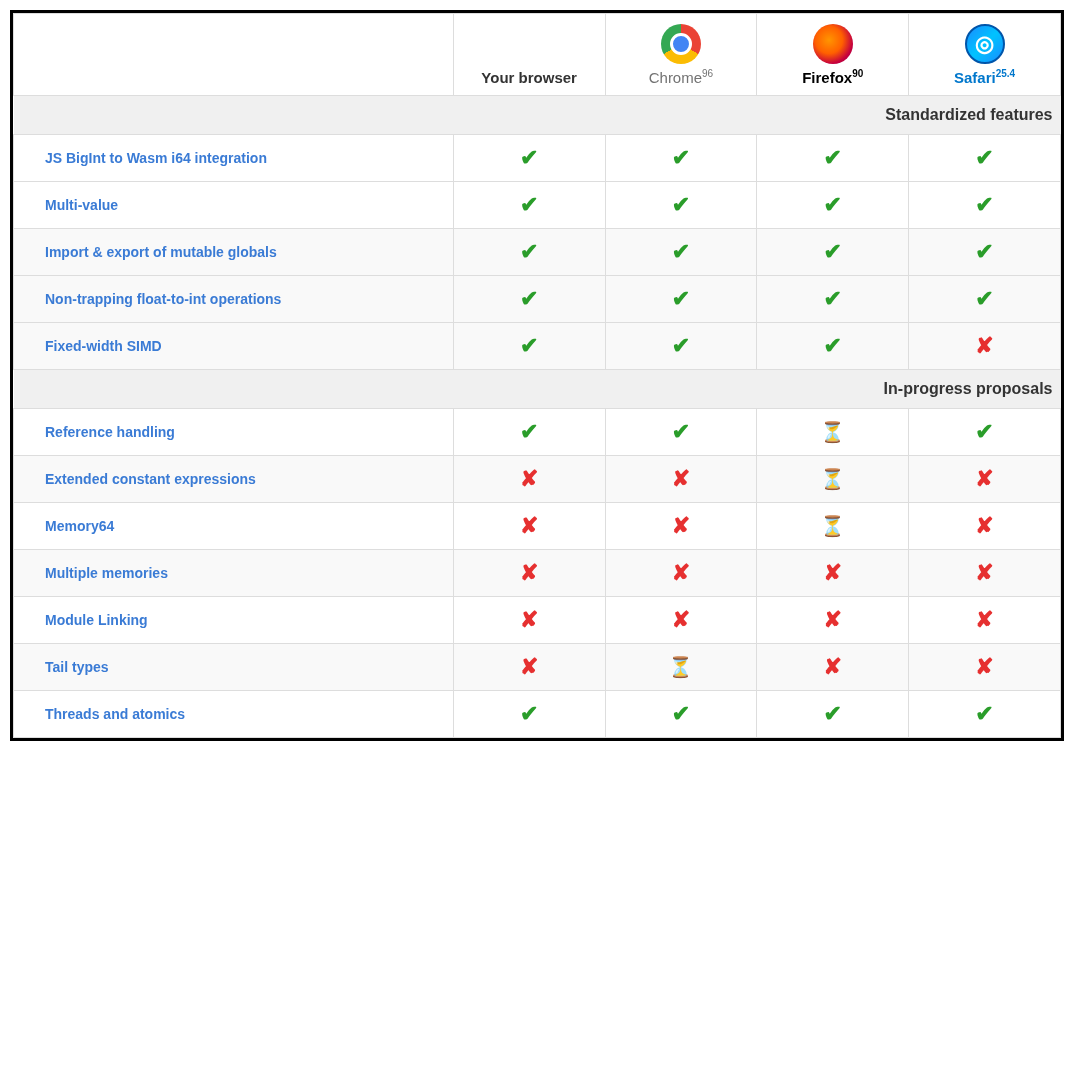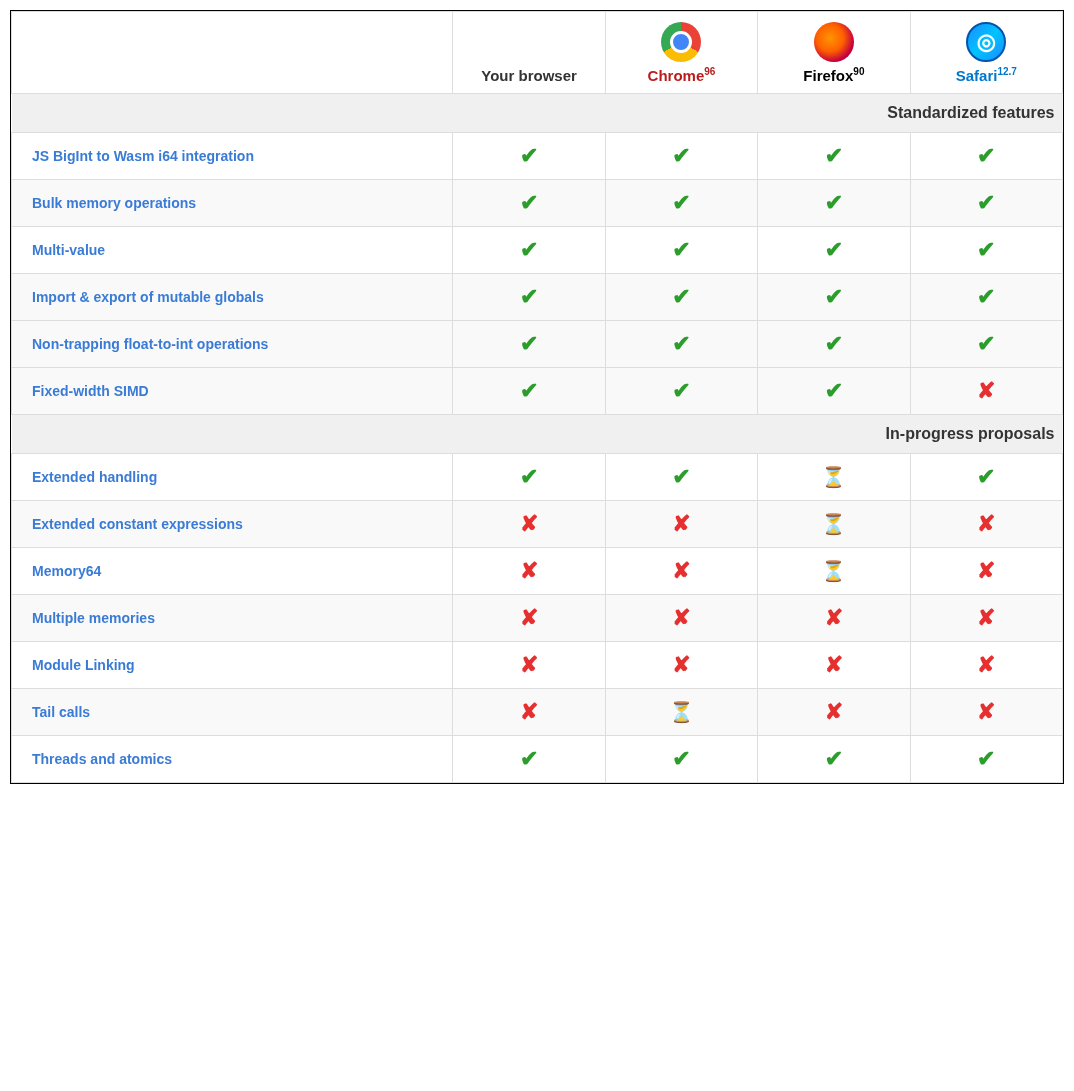--- a/index.html
+++ b/index.html
@@ -5,35 +5,35 @@
     * { box-sizing: border-box; margin: 0; padding: 0; }
     body {
       font-family: Arial, sans-serif;
       background: #fff;
       display: flex;
       justify-content: center;
       padding: 10px;
     }
     .table-container {
       width: 1054px;
-      border: 1px solid #000000;
+      border: 3px solid #000000;
     }
     table {
       width: 100%;
       border-collapse: collapse;
     }
     th, td {
       border: 1px solid #ddd;
       text-align: center;
       padding: 10px 8px;
       vertical-align: middle;
     }
     .feature-col {
       text-align: left;
-      padding-left: 20px;
+      padding-left: 31px;
       width: 42%;
     }
     .browser-header {
       width: 14.5%;
     }
     .your-browser-header {
       width: 14.5%;
     }
     .section-header td {
       background: #f0f0f0;
@@ -55,22 +55,22 @@
     }
     .row-odd {
       background: #ffffff;
     }
     .your-browser-col {
       font-weight: bold;
       font-size: 15px;
       color: #333;
     }
     .browser-name-chrome {
-      color: #b91c1c;
-      font-weight: bold;
+      color: #737373;
+      font-weight: normal;
       font-size: 15px;
     }
     .browser-name-firefox {
       color: #000000;
       font-weight: bold;
       font-size: 15px;
     }
     .browser-name-safari {
       color: #0077cc;
       font-weight: bold;
@@ -161,46 +161,37 @@
         <th class="browser-header">
           <div class="chrome-icon"></div>
           <span class="browser-name-chrome">Chrome<sup>96</sup></span>
         </th>
         <th class="browser-header">
           <div class="firefox-icon"></div>
           <span class="browser-name-firefox">Firefox<sup>90</sup></span>
         </th>
         <th class="browser-header">
           <div class="safari-icon"></div>
-          <span class="browser-name-safari">Safari<sup>12.7</sup></span>
+          <span class="browser-name-safari">Safari<sup>25.4</sup></span>
         </th>
       </tr>
     </thead>
     <tbody id="table-body">
     <tr class="section-header">
           <td colspan="5">Standardized features</td>
         </tr>
         <tr class="row-odd">
       <td class="feature-col">
         <span class="feature-name">JS BigInt to Wasm i64 integration</span>
       </td>
       <td><span class="icon-check">✔</span></td>
       <td><span class="icon-check">✔</span></td>
       <td><span class="icon-check">✔</span></td>
       <td><span class="icon-check">✔</span></td>
     </tr>
-        <tr class="row-even">
-      <td class="feature-col">
-        <span class="feature-name">Bulk memory operations</span>
-      </td>
-      <td><span class="icon-check">✔</span></td>
-      <td><span class="icon-check">✔</span></td>
-      <td><span class="icon-check">✔</span></td>
-      <td><span class="icon-check">✔</span></td>
-    </tr>
         <tr class="row-odd">
       <td class="feature-col">
         <span class="feature-name">Multi-value</span>
       </td>
       <td><span class="icon-check">✔</span></td>
       <td><span class="icon-check">✔</span></td>
       <td><span class="icon-check">✔</span></td>
       <td><span class="icon-check">✔</span></td>
     </tr>
         <tr class="row-even">
@@ -228,21 +219,21 @@
       <td><span class="icon-check">✔</span></td>
       <td><span class="icon-check">✔</span></td>
       <td><span class="icon-check">✔</span></td>
       <td><span class="icon-cross">✘</span></td>
     </tr>
         <tr class="section-header">
           <td colspan="5">In-progress proposals</td>
         </tr>
         <tr class="row-odd">
       <td class="feature-col">
-        <span class="feature-name">Extended handling</span>
+        <span class="feature-name">Reference handling</span>
       </td>
       <td><span class="icon-check">✔</span></td>
       <td><span class="icon-check">✔</span></td>
       <td><span class="icon-hourglass">⏳</span></td>
       <td><span class="icon-check">✔</span></td>
     </tr>
         <tr class="row-even">
       <td class="feature-col">
         <span class="feature-name">Extended constant expressions</span>
       </td>
@@ -273,21 +264,21 @@
       <td class="feature-col">
         <span class="feature-name">Module Linking</span>
       </td>
       <td><span class="icon-cross">✘</span></td>
       <td><span class="icon-cross">✘</span></td>
       <td><span class="icon-cross">✘</span></td>
       <td><span class="icon-cross">✘</span></td>
     </tr>
         <tr class="row-even">
       <td class="feature-col">
-        <span class="feature-name">Tail calls</span>
+        <span class="feature-name">Tail types</span>
       </td>
       <td><span class="icon-cross">✘</span></td>
       <td><span class="icon-hourglass">⏳</span></td>
       <td><span class="icon-cross">✘</span></td>
       <td><span class="icon-cross">✘</span></td>
     </tr>
         <tr class="row-odd">
       <td class="feature-col">
         <span class="feature-name">Threads and atomics</span>
       </td>

